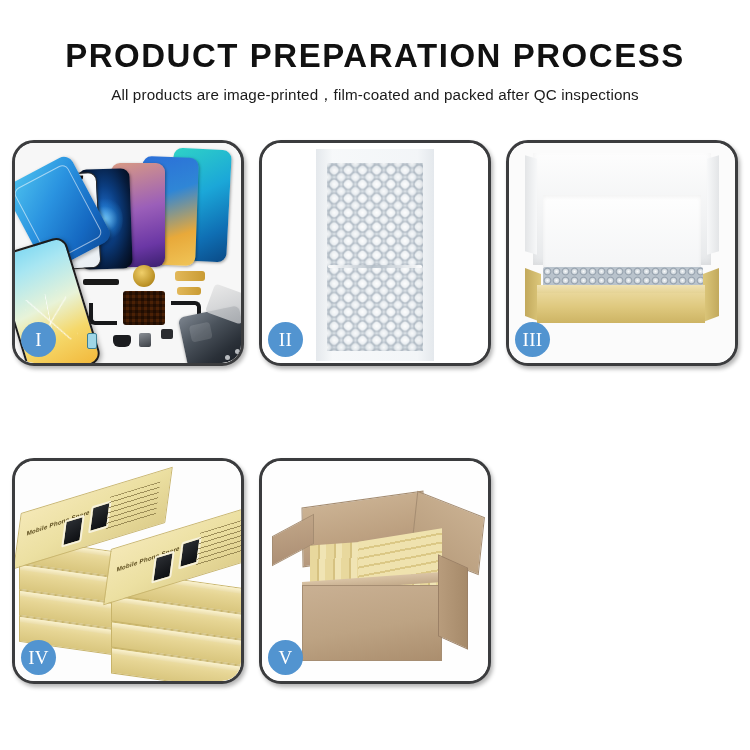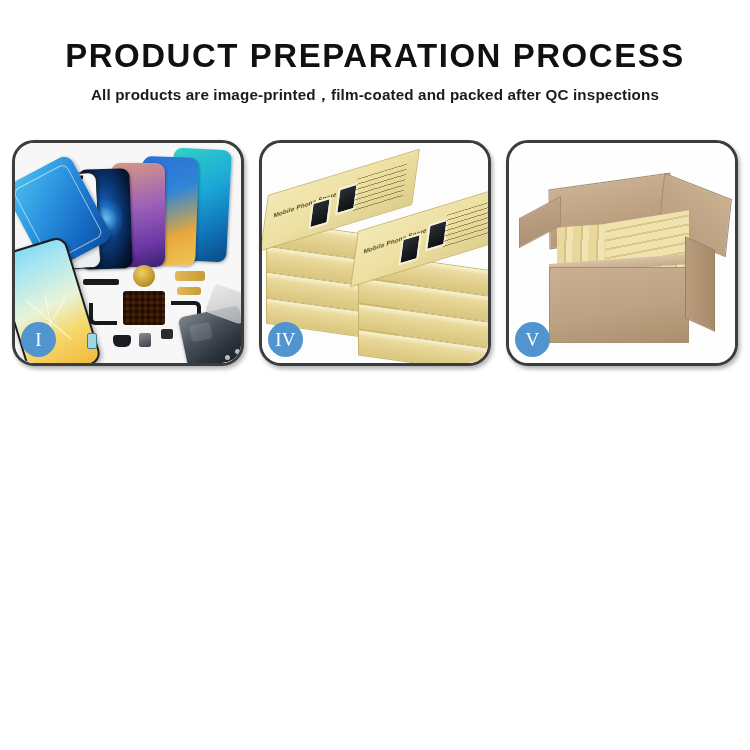--- a/index.html
+++ b/index.html
@@ -19,21 +19,21 @@
     font-weight: 700;
     letter-spacing: 1.6px;
     color: #111111;
     line-height: 1;
     font-family: "Liberation Sans Narrow", "Liberation Sans", sans-serif;
     transform: scaleX(0.97);
   }
   .subtitle {
     margin-top: 13px;
     font-size: 15.2px;
-    font-weight: 700;
+    font-weight: 400;
     letter-spacing: 0.15px;
     color: #1b1b1b;
   }
 
   
   .grid {
     position: absolute;
     top: 140px; left: 12px;
     width: 726px;
     display: grid;
@@ -377,21 +377,46 @@
           <div class="part pt-chip"></div>
           <div class="part pt-board"></div>
           <div class="part pt-tool"></div>
           <div class="part pt-screw1"></div>
           <div class="part pt-screw2"></div>
         </div>
       </div>
       <div class="badge">I</div>
     </div>
 
-
+    <div class="panel">
+      <div class="panel-inner">
+        <div class="bw-bg"></div>
+        <div class="bw-bag">
+          <div class="bw-sheet"></div>
+          <div class="bw-seam"></div>
+        </div>
+      </div>
+      <div class="badge">II</div>
+    </div>
+
+    <div class="panel">
+      <div class="panel-inner">
+        <div class="b3-bg"></div>
+        <div class="b3-lid"></div>
+        <div class="b3-lid-l"></div>
+        <div class="b3-lid-r"></div>
+        <div class="b3-foam"></div>
+        <div class="b3-wrap"></div>
+        <div class="b3-side"></div>
+        <div class="b3-sider"></div>
+        <div class="b3-lip"></div>
+        <div class="b3-front"></div>
+      </div>
+      <div class="badge">III</div>
+    </div>
 
     <div class="panel">
       <div class="panel-inner">
         <div class="b4-bg"></div>
         <div class="stack">
 
           <div class="col-a">
             <div class="sbox" style="top:72px">
                 <div class="edge"></div>
               </div>

